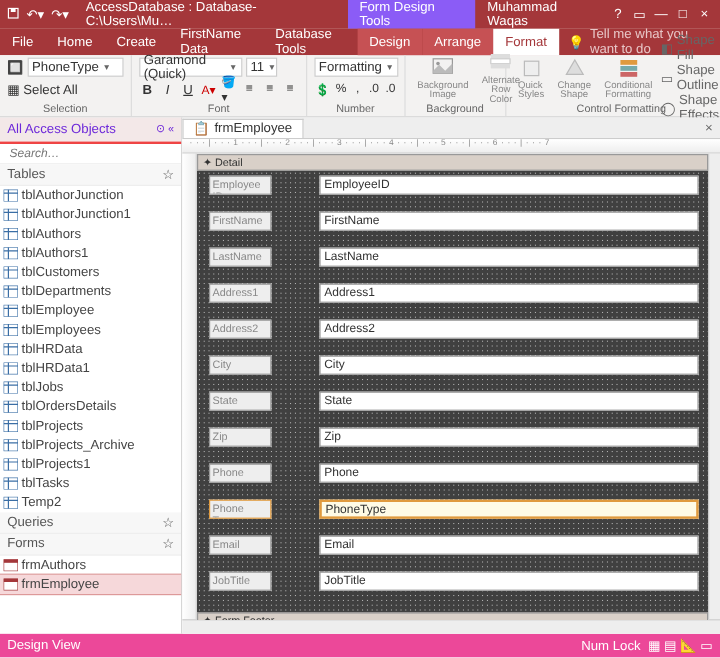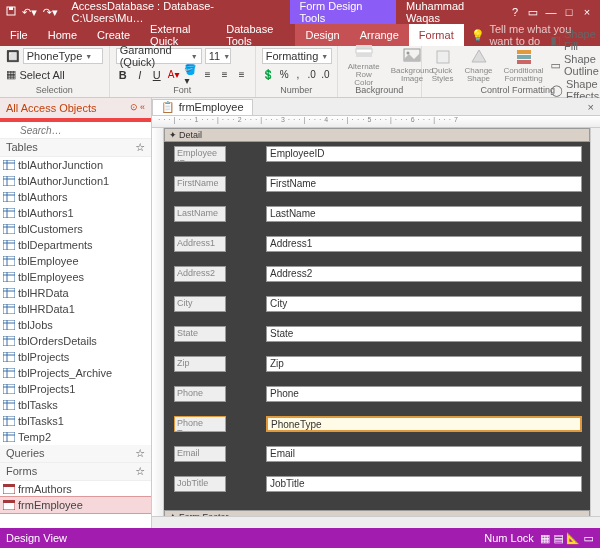--- a/index.html
+++ b/index.html
@@ -21,43 +21,43 @@
 .rrow{display:flex;gap:3px;align-items:center}
 .combo{border:1px solid #ccc;background:#fff;height:16px;padding:0 3px;display:flex;align-items:center;font-size:10px}
 .combo .arr{margin-left:3px;font-size:7px;color:#666}
 .btn{height:14px;width:14px;display:flex;align-items:center;justify-content:center;border:1px solid transparent;font-size:10px}
 .bigbtn{display:flex;flex-direction:column;align-items:center;justify-content:center;padding:2px 4px;gap:1px;color:#888}
 .bigbtn svg{width:18px;height:18px}
 .cflist{display:flex;flex-direction:column;gap:1px;font-size:9px;color:#666}
 .cflist .r{display:flex;align-items:center;gap:3px}
 .workspace{display:flex;height:430px}
 .nav{width:152px;border-right:1px solid #ccc;background:#fff;display:flex;flex-direction:column}
-.nav-hdr{background:#f3e8e8;padding:4px 6px;display:flex;justify-content:space-between;color:#c2410c;font-size:14px;border-bottom:4px solid #ef4444}
-.nav-srch{padding:2px 20px;border-bottom:1px solid #eee}
+.nav-hdr{background:#f3e8e8;padding:4px 6px;display:flex;justify-content:space-between;color:#6d28d9;font-size:14px;border-bottom:2px solid #ef4444}
+.nav-srch{padding:2px 8px;border-bottom:1px solid #eee}
 .nav-srch input{width:100%;border:none;font-style:italic;color:#999;font-size:10px;outline:none}
 .nav-body{flex:1;overflow:auto}
 .nav-grp{padding:2px 6px;background:#f7f7f7;color:#555;display:flex;justify-content:space-between;font-size:10px;border-bottom:1px solid #eee}
 .nav-item{padding:2px 4px 2px 18px;display:flex;align-items:center;gap:4px;font-size:10px;color:#444;cursor:pointer;position:relative}
 .nav-item.sel{background:#f6d8da;outline:1px solid #d99}
 .nav-item svg{width:12px;height:10px;position:absolute;left:3px}
 .docarea{flex:1;display:flex;flex-direction:column;background:#fff}
 .doctab{height:18px;background:#eee;border-bottom:1px solid #ccc;display:flex;align-items:center}
 .doctab .t{background:#fff;border:1px solid #ccc;border-bottom:none;padding:1px 8px;font-size:10px;display:flex;align-items:center;gap:4px}
 .doctab .x{margin-left:auto;padding:0 6px;color:#666}
 .ruler{height:12px;background:linear-gradient(#fff,#eee);border-bottom:1px solid #ccc;font-size:7px;color:#888;padding-left:6px;white-space:nowrap;overflow:hidden;letter-spacing:0.5px}
 .design{flex:1;overflow:auto;background:#404040;position:relative}
 .section-bar{background:#d9d0c8;border:1px solid #999;height:14px;font-size:9px;padding:0 4px;display:flex;align-items:center;color:#333}
 .grid{background-image:radial-gradient(circle,#ccc 0.5px,transparent 0.5px);background-size:4px 4px;padding:4px;min-height:360px;position:relative}
 .frow{display:flex;align-items:flex-start;margin-bottom:12px;height:18px}
 .flbl{width:52px;height:16px;background:#eee;border:1px solid #999;font-size:9px;color:#888;padding:1px 2px;margin-left:6px;overflow:hidden}
 .spacer{width:40px}
 .ftxt{flex:1;height:16px;background:#fff;border:1px solid #999;font-size:10px;padding:1px 3px;margin-right:4px}
 .frow.sel .flbl{border:1px solid #e09a3e}
 .frow.sel .ftxt{border:2px solid #e09a3e;background:#fffbe6}
-.status{height:20px;background:#a21caf;color:#fff;display:flex;align-items:center;font-size:10px;padding:0 6px;justify-content:space-between}
+.status{height:20px;background:#ec4899;color:#fff;display:flex;align-items:center;font-size:10px;padding:0 6px;justify-content:space-between}
 .sb{width:10px;background:#eee;border-left:1px solid #ccc}
 </style>
 </head>
 <body>
 
 <div class="titlebar">
   <div class="qat">
     <span><svg viewBox="0 0 10 10">
           <rect x="1" y="1" width="8" height="8" fill="none" stroke="#fff"></rect>
           <rect x="3" y="1" width="4" height="3" fill="#fff"></rect>
@@ -76,21 +76,21 @@
     <span>—</span>
     <span>□</span>
     <span>×</span>
   </div>
 </div>
 
 <div class="menubar">
   <div class="tab">File</div>
   <div class="tab">Home</div>
   <div class="tab">Create</div>
-  <div class="tab">External Quick</div>
+  <div class="tab">FirstName Data</div>
   <div class="tab">Database Tools</div>
   <div class="tab" style="background:#c65154">Design</div>
   <div class="tab" style="background:#c65154">Arrange</div>
   <div class="tab active" style="background:#c65154;color:#a4373a;background:#fff">Format</div>
   <div class="tell">
       <span>💡</span>
       <span>Tell me what you want to do</span>
     </div>
 </div>
 
@@ -151,33 +151,33 @@
       <div class="btn">,</div>
       <div class="btn">.0</div>
       <div class="btn">.0</div>
     </div>
     <div class="lbl">Number</div>
   </div>
   <div class="rgroup" style="width:84px">
     <div class="rrow" style="height:34px">
       <div class="bigbtn">
           <svg viewBox="0 0 18 18">
+            <rect x="1" y="1" width="16" height="12" fill="none" stroke="#999"></rect>
+            <circle cx="5" cy="5" r="1.5" fill="#999"></circle>
+            <path d="M1 11 L6 6 L11 11 L17 5 V13 H1Z" fill="#bbb"></path>
+          </svg>
+          <span style="font-size:8px;text-align:center;line-height:8px">Background Image</span>
+        </div>
+      <div class="bigbtn">
+          <svg viewBox="0 0 18 18">
             <rect x="1" y="1" width="16" height="4" fill="#ddd"></rect>
             <rect x="1" y="5" width="16" height="4" fill="#fff" stroke="#ccc"></rect>
             <rect x="1" y="9" width="16" height="4" fill="#ddd"></rect>
           </svg>
           <span style="font-size:8px;text-align:center;line-height:8px">Alternate Row Color</span>
-        </div>
-      <div class="bigbtn">
-          <svg viewBox="0 0 18 18">
-            <rect x="1" y="1" width="16" height="12" fill="none" stroke="#999"></rect>
-            <circle cx="5" cy="5" r="1.5" fill="#999"></circle>
-            <path d="M1 11 L6 6 L11 11 L17 5 V13 H1Z" fill="#bbb"></path>
-          </svg>
-          <span style="font-size:8px;text-align:center;line-height:8px">Background Image</span>
         </div>
     </div>
     <div class="lbl">Background</div>
   </div>
   <div class="rgroup" style="flex:1">
     <div class="rrow" style="height:34px">
       <div class="bigbtn">
           <svg viewBox="0 0 18 18">
             <rect x="3" y="3" width="12" height="12" fill="#eee" stroke="#bbb"></rect>
           </svg>
@@ -339,28 +339,20 @@
           </svg>
           <span>tblProjects1</span>
         </div>
         <div class="nav-item">
           <svg viewBox="0 0 12 10">
             <rect x="0" y="0" width="12" height="10" fill="none" stroke="#3a6ea5"></rect>
             <line x1="0" y1="3" x2="12" y2="3" stroke="#3a6ea5"></line>
             <line x1="4" y1="0" x2="4" y2="10" stroke="#3a6ea5"></line>
           </svg>
           <span>tblTasks</span>
-        </div>
-        <div class="nav-item">
-          <svg viewBox="0 0 12 10">
-            <rect x="0" y="0" width="12" height="10" fill="none" stroke="#3a6ea5"></rect>
-            <line x1="0" y1="3" x2="12" y2="3" stroke="#3a6ea5"></line>
-            <line x1="4" y1="0" x2="4" y2="10" stroke="#3a6ea5"></line>
-          </svg>
-          <span>tblTasks1</span>
         </div>
         <div class="nav-item">
           <svg viewBox="0 0 12 10">
             <rect x="0" y="0" width="12" height="10" fill="none" stroke="#3a6ea5"></rect>
             <line x1="0" y1="3" x2="12" y2="3" stroke="#3a6ea5"></line>
             <line x1="4" y1="0" x2="4" y2="10" stroke="#3a6ea5"></line>
           </svg>
           <span>Temp2</span>
         </div>
         <div class="nav-grp">

